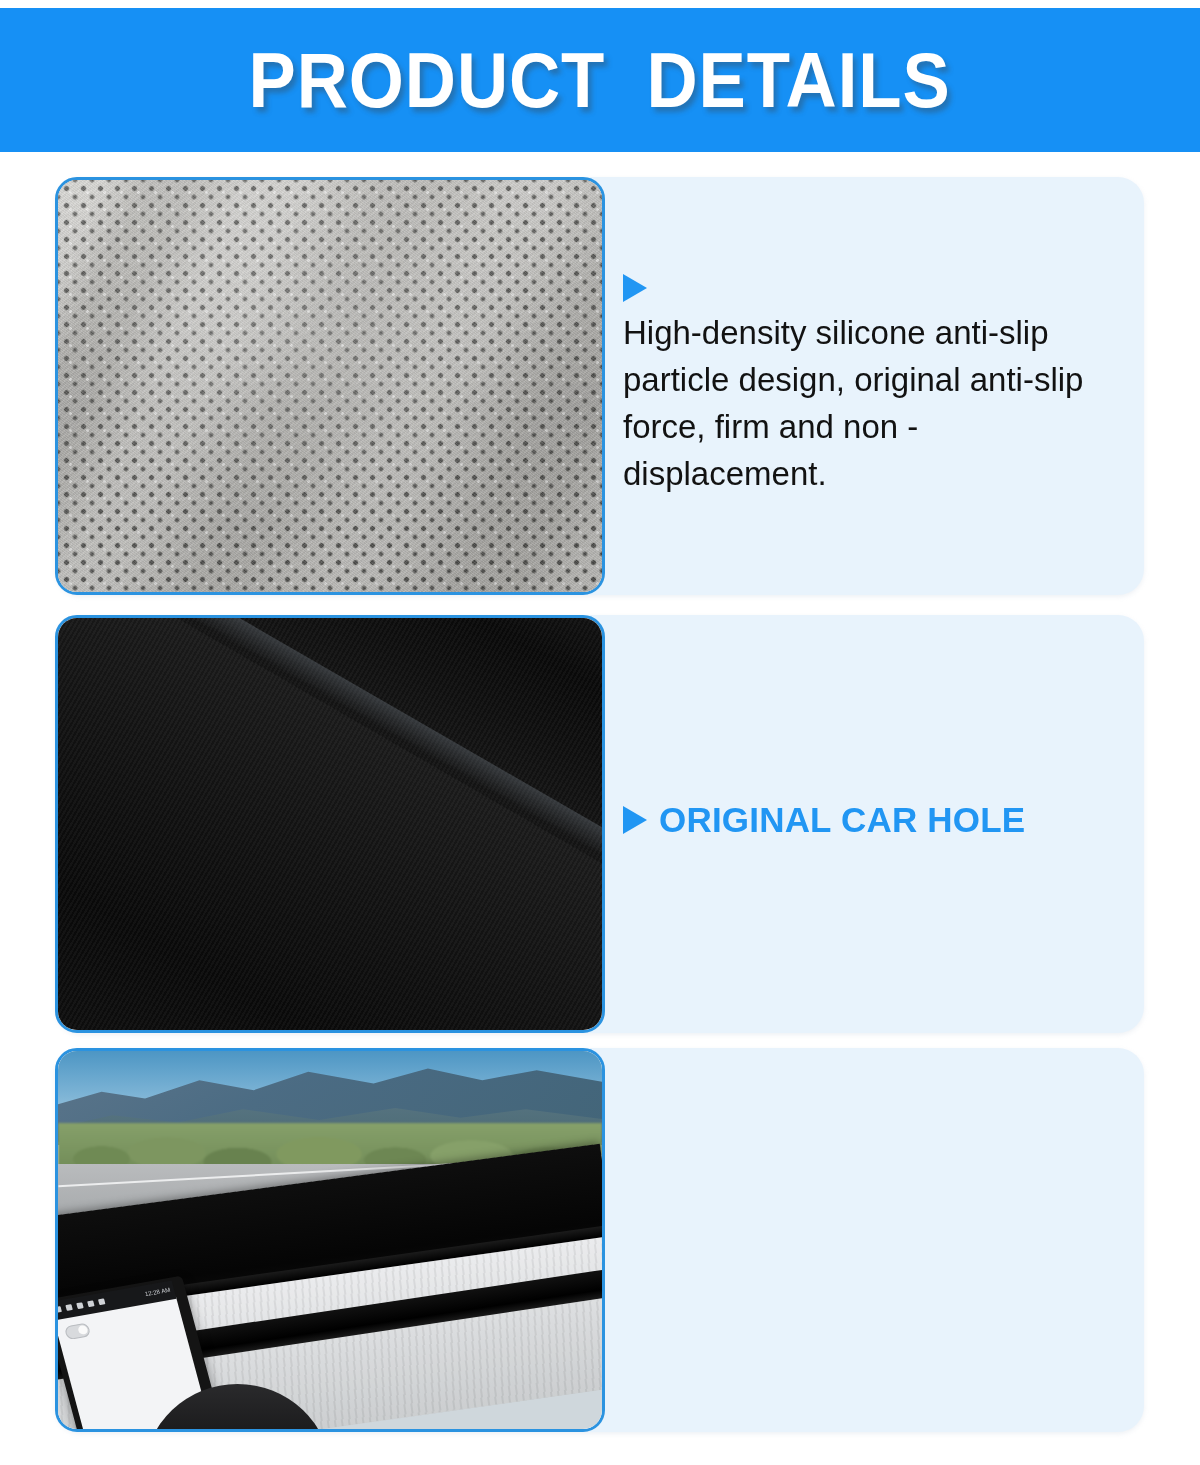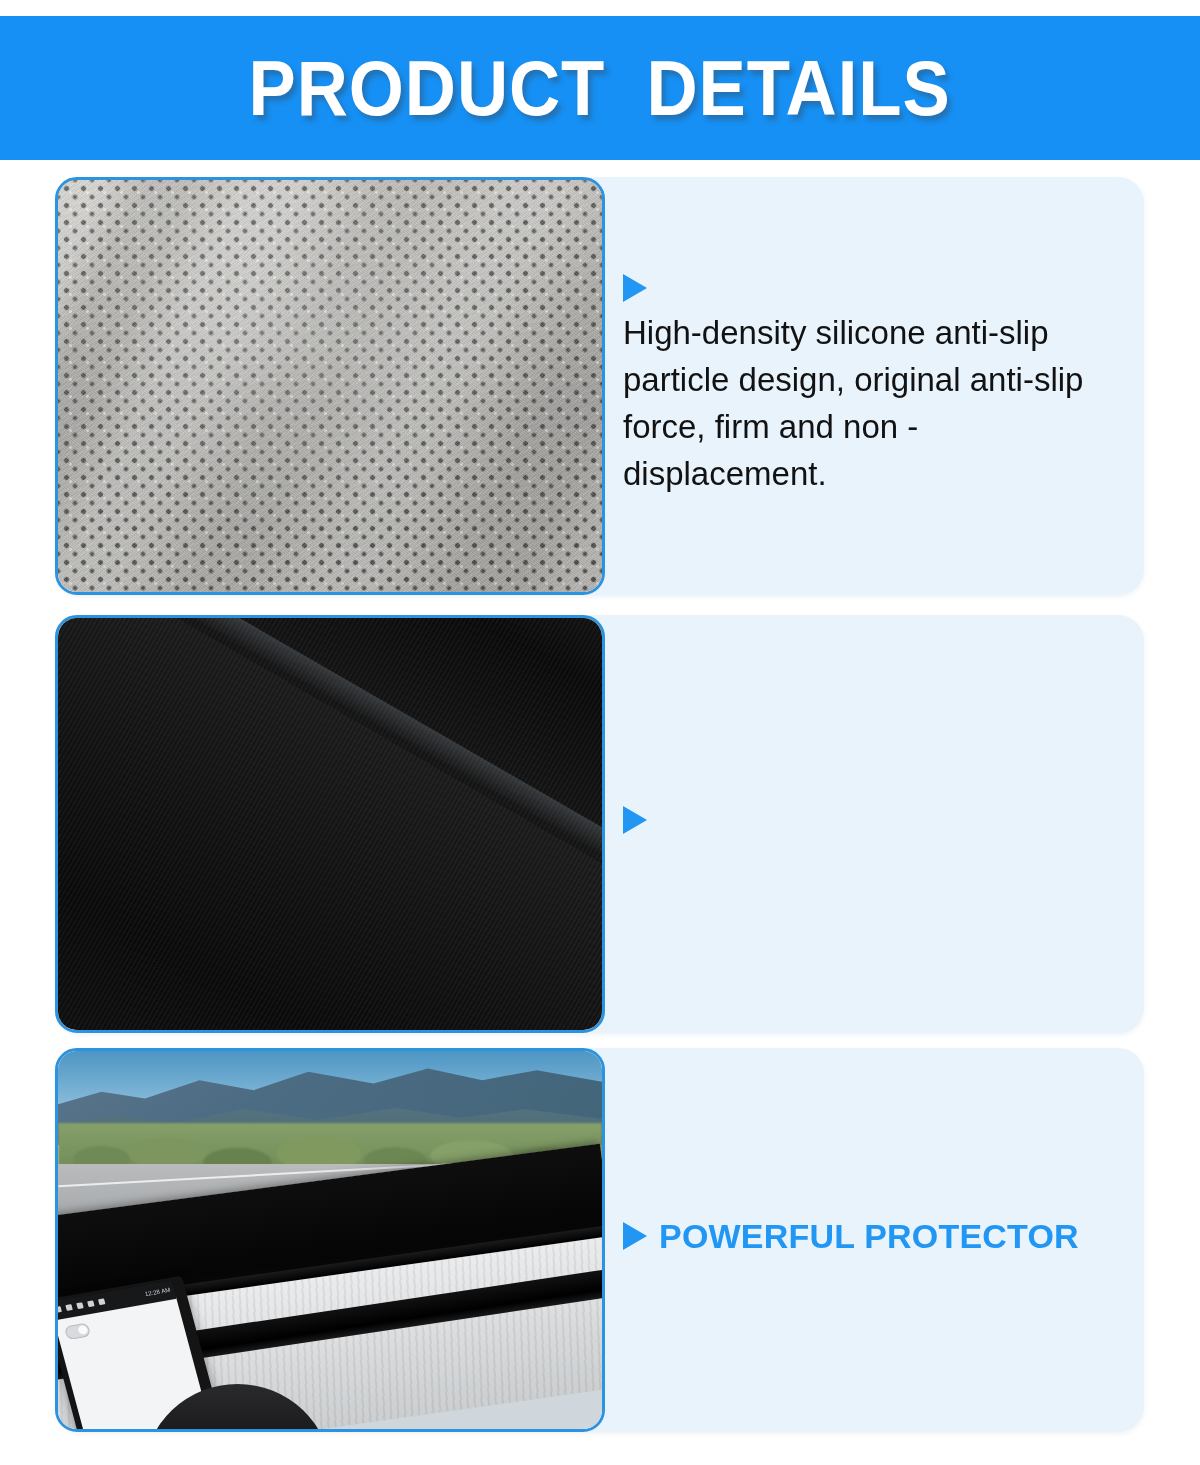--- a/index.html
+++ b/index.html
@@ -12,21 +12,21 @@
     height: 1465px;
     font-family: "Liberation Sans", sans-serif;
     overflow: hidden;
     position: relative;
   }
 
   
   .banner {
     position: absolute;
     left: 0;
-    top: 16px;
+    top: 8px;
     width: 1200px;
     height: 144px;
     background: #1690f5;
     display: flex;
     align-items: center;
     justify-content: center;
   }
   .banner-title {
     color: #ffffff;
     font-size: 77px;
@@ -353,20 +353,21 @@
         <div class="vband" id="vb1"></div>
         <div class="vstripe-shadow" id="vs1"></div>
         <div class="vband" id="vb2"></div>
       </div>
     </div>
   </div>
 
   <div class="text-col">
     <div class="heading">
       <span class="tri"></span>
+      <span>ORIGINAL CAR HOLE</span>
     </div>
   </div>
 </div>
 
 <div class="card" id="card3">
   <div class="panel"></div>
 
   <div class="photo">
     <div class="photo-inner">
       <div class="scene">
@@ -393,18 +394,14 @@
             <span class="tb-time">12:28 AM</span>
           </div>
           <div class="tablet-toggle"></div>
         </div>
         <div class="wheel"></div>
       </div>
     </div>
   </div>
 
   <div class="text-col">
-    <div class="heading">
-      <span class="tri"></span>
-      <span>POWERFUL PROTECTOR</span>
-    </div>
   </div>
 </div>
 
 </body></html>

